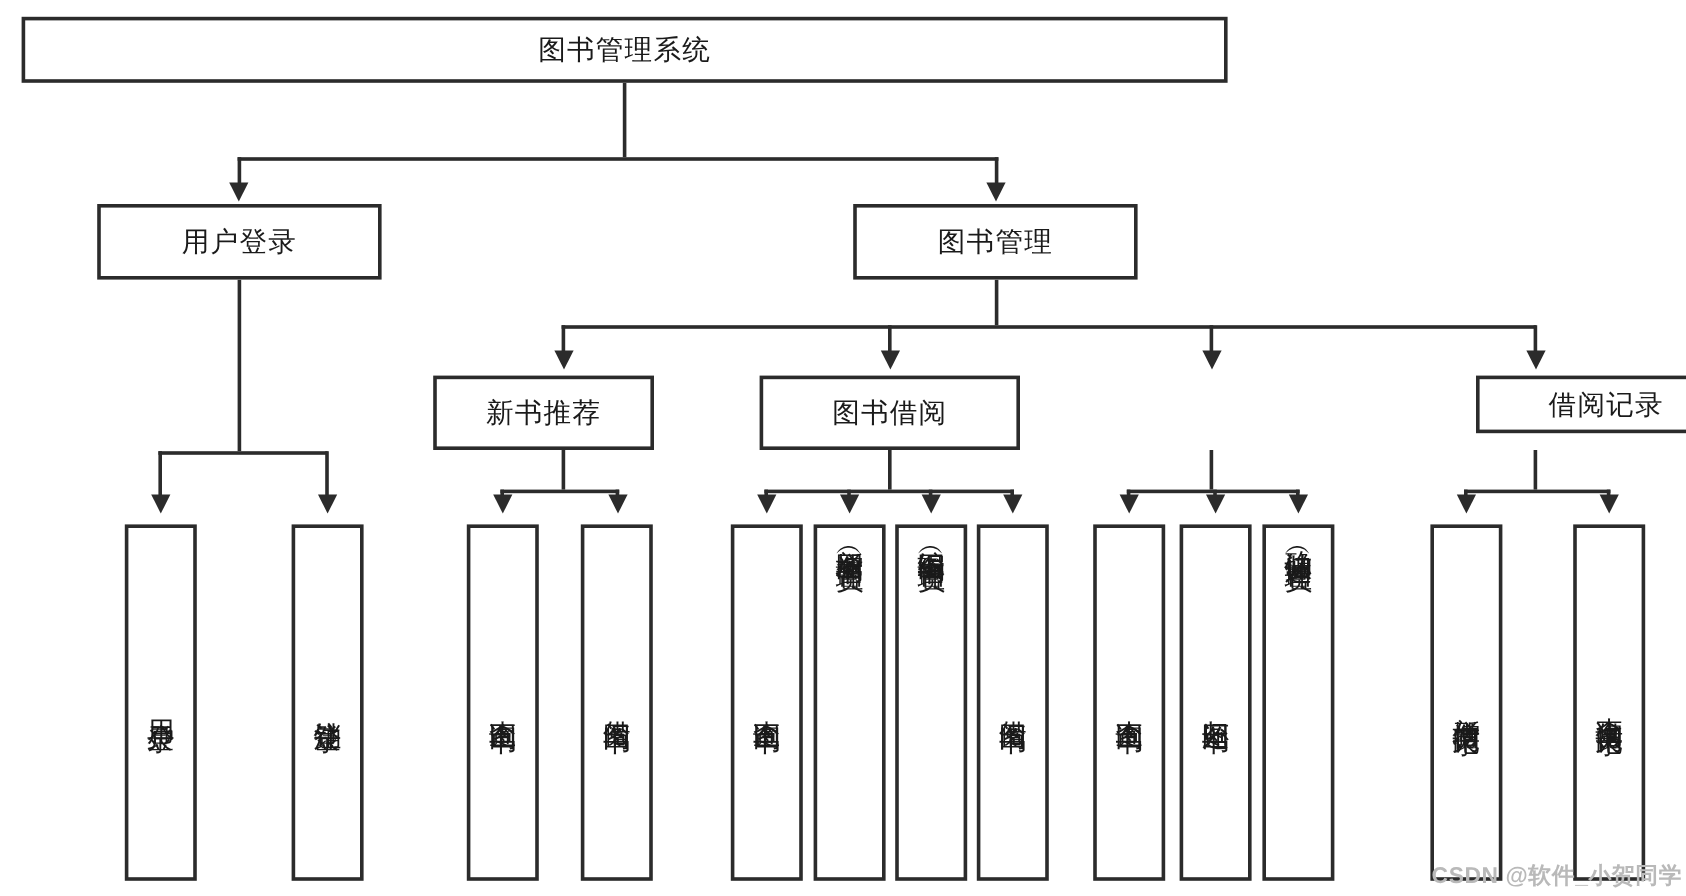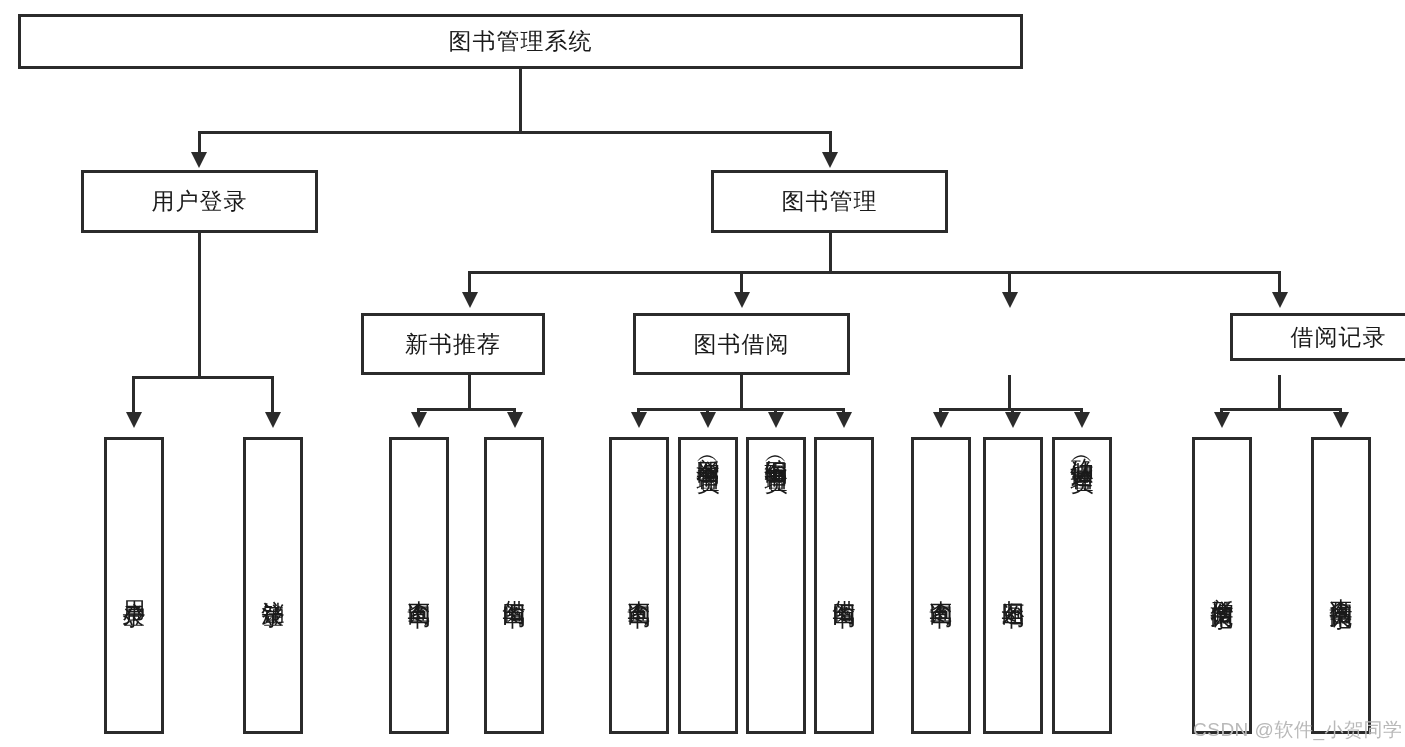--- a/index.html
+++ b/index.html
@@ -194,15 +194,15 @@
   <div class="node leaf top-v" style="left:1052px; top:437px; width:60px; height:297px;">
     <span class="label">确认归还（管理员）</span>
   </div>
   <div class="node leaf center-v" style="left:1192px; top:437px; width:60px; height:297px;">
     <span class="label">新增借阅记录</span>
   </div>
   <div class="node leaf center-v" style="left:1311px; top:437px; width:60px; height:297px;">
     <span class="label">查询借阅记录</span>
   </div>
 
-  <div id="watermark" style="left:1193px; top:717px;">CSDN @软件_小贺同学</div>
+  <div id="watermark" style="left:1193px; top:717px;font-weight:bold;">CSDN @软件_小贺同学</div>
 
 </div>
 
 </body></html>

